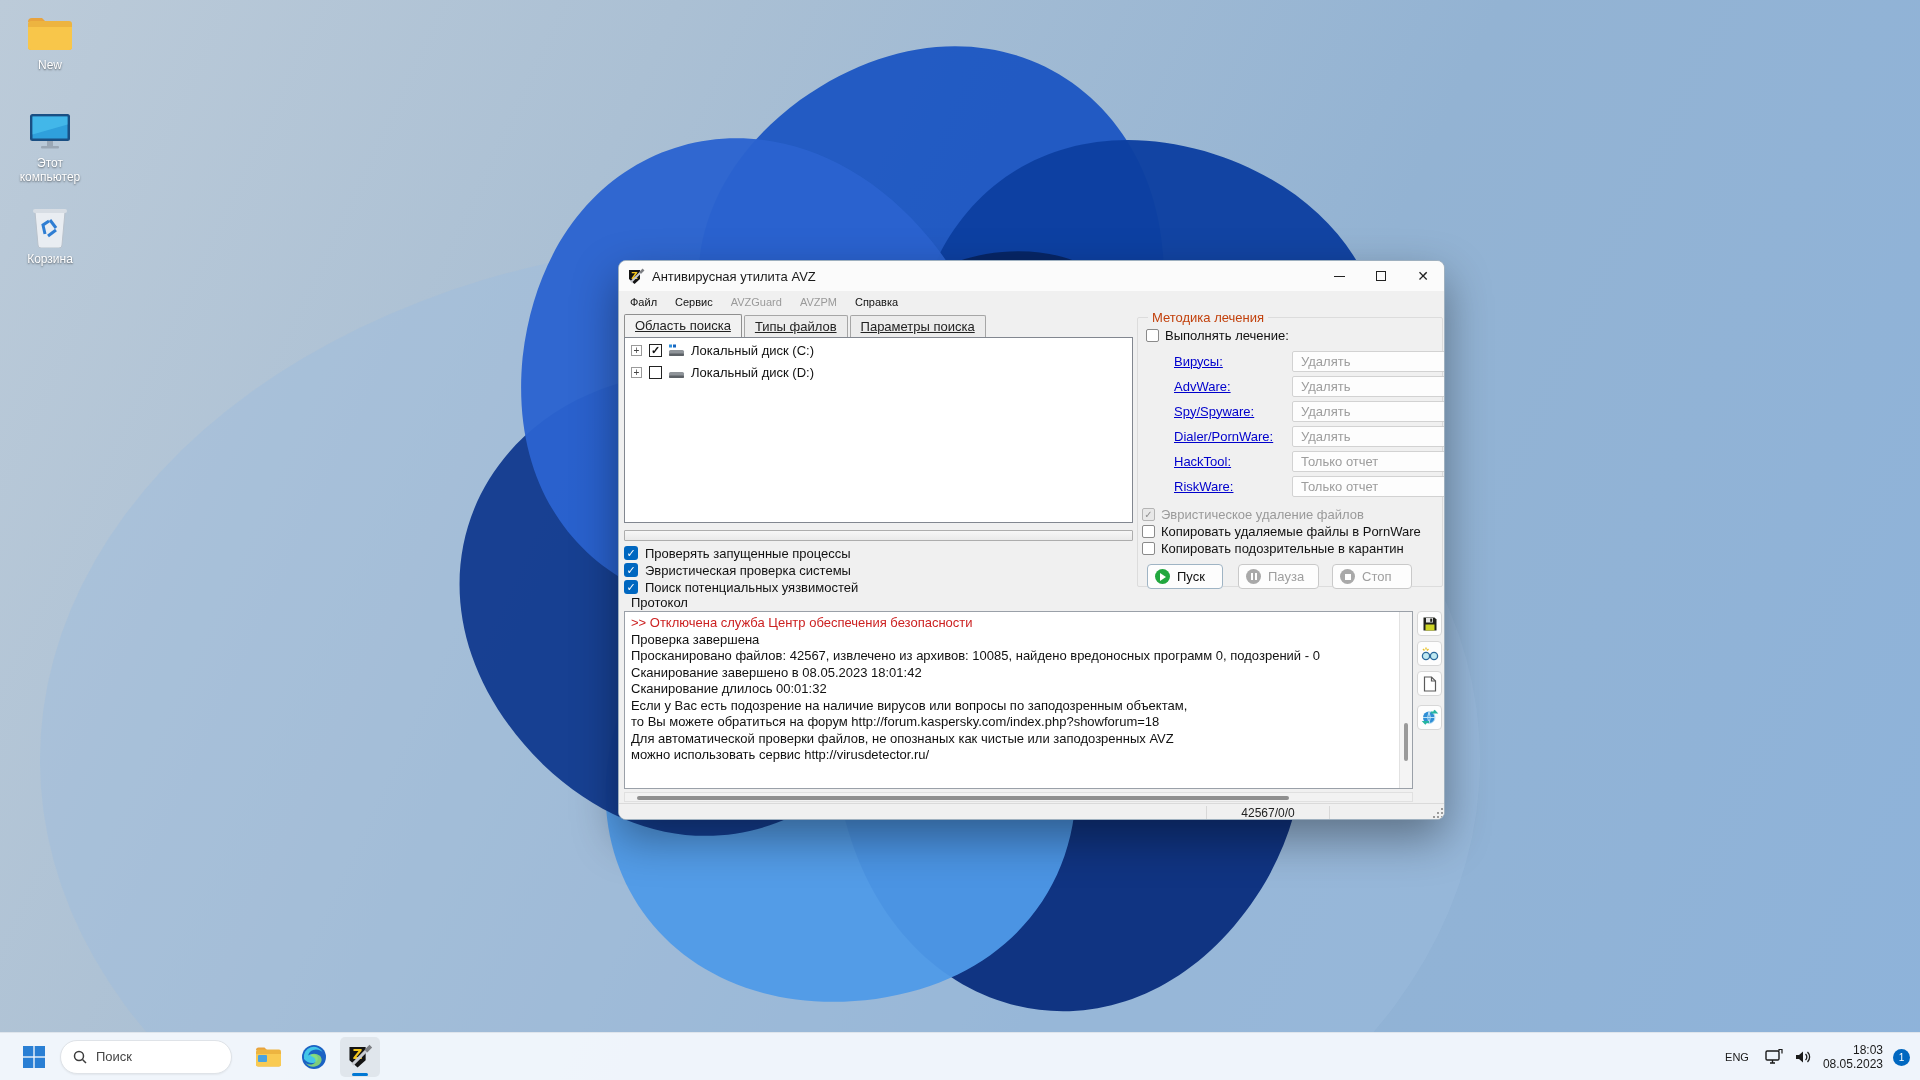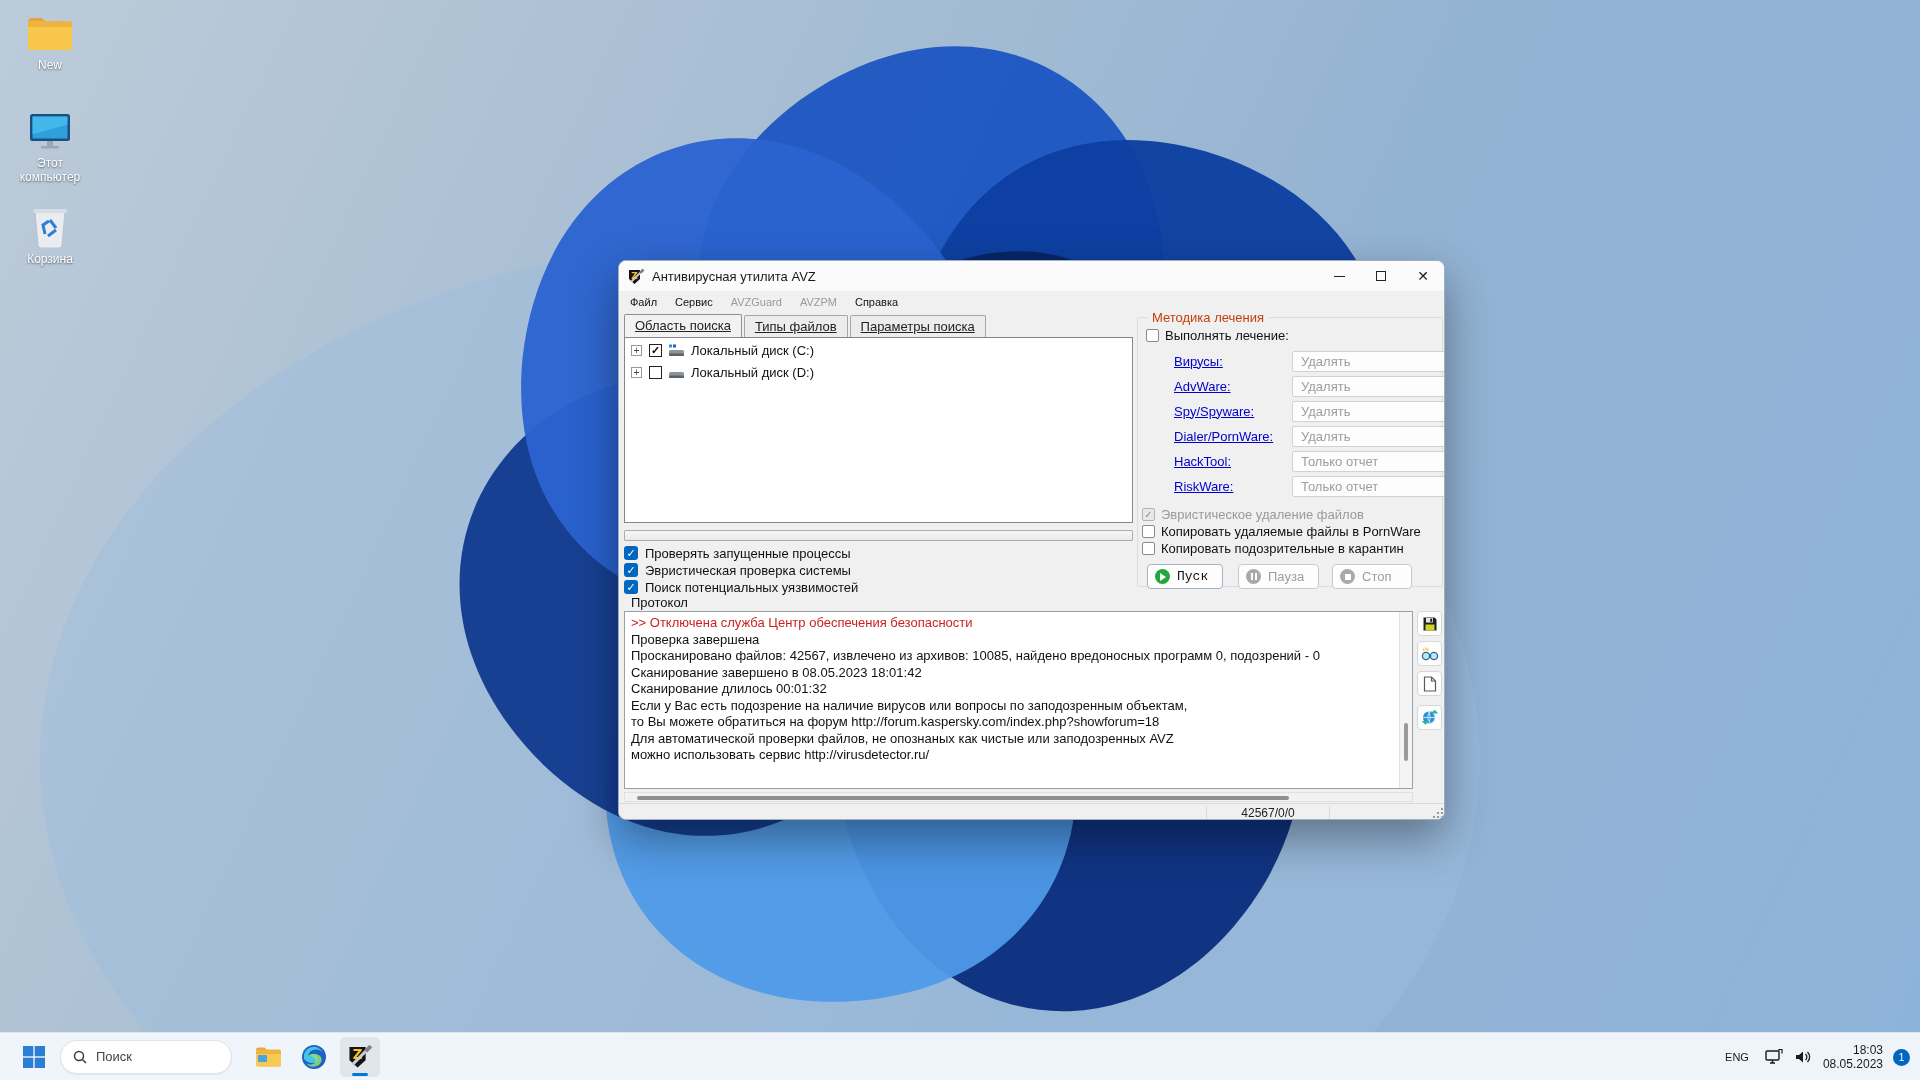--- a/index.html
+++ b/index.html
@@ -67,21 +67,21 @@
   .ddl .chev { position:absolute; right:7px; top:7px; width:7px; height:7px; border-right:1.5px solid #b5b5b5;
     border-bottom:1.5px solid #b5b5b5; transform:rotate(45deg) scaleY(.8); }
   .treatopts { position:absolute; left:4px; top:188px; width:298px; }
   .torow { display:flex; align-items:center; height:16px; margin-bottom:1px; }
   .torow .tl2 { margin-left:6px; font-size:13px; white-space:nowrap; }
   .torow .tl2.dis { color:#9a9a9a; }
 
   .actbtns { position:absolute; left:528px; top:303px; width:296px; display:flex; }
   .abtn { height:25px; border:1px solid #c9c9c9; border-radius:4px; background:#fdfdfd;
     display:flex; align-items:center; padding:0 12px 0 7px; font-size:13px; }
-  .abtn.primary { border-color:#9fb4c4;font-family:Liberation Mono, monospace; }
+  .abtn.primary { border-color:#9fb4c4; }
   .abtn.dis { color:#9e9e9e; }
   .cir { width:15px; height:15px; border-radius:50%; margin-right:7px; position:relative; flex:none; }
   .cir.green { background:#21a73e; }
   .cir.gray { background:#a9a9a9; }
   .cir .play { position:absolute; left:5px; top:3.5px; width:0; height:0; border-left:6px solid #fff; border-top:4px solid transparent; border-bottom:4px solid transparent; }
   .cir .pause { position:absolute; left:4.5px; top:4px; width:2px; height:7px; background:#fff; box-shadow:4px 0 0 #fff; }
   .cir .stop { position:absolute; left:4.5px; top:4.5px; width:6px; height:6px; background:#fff; }
 
   
   .protlabel { position:absolute; left:12px; top:334px; font-size:13px; }

